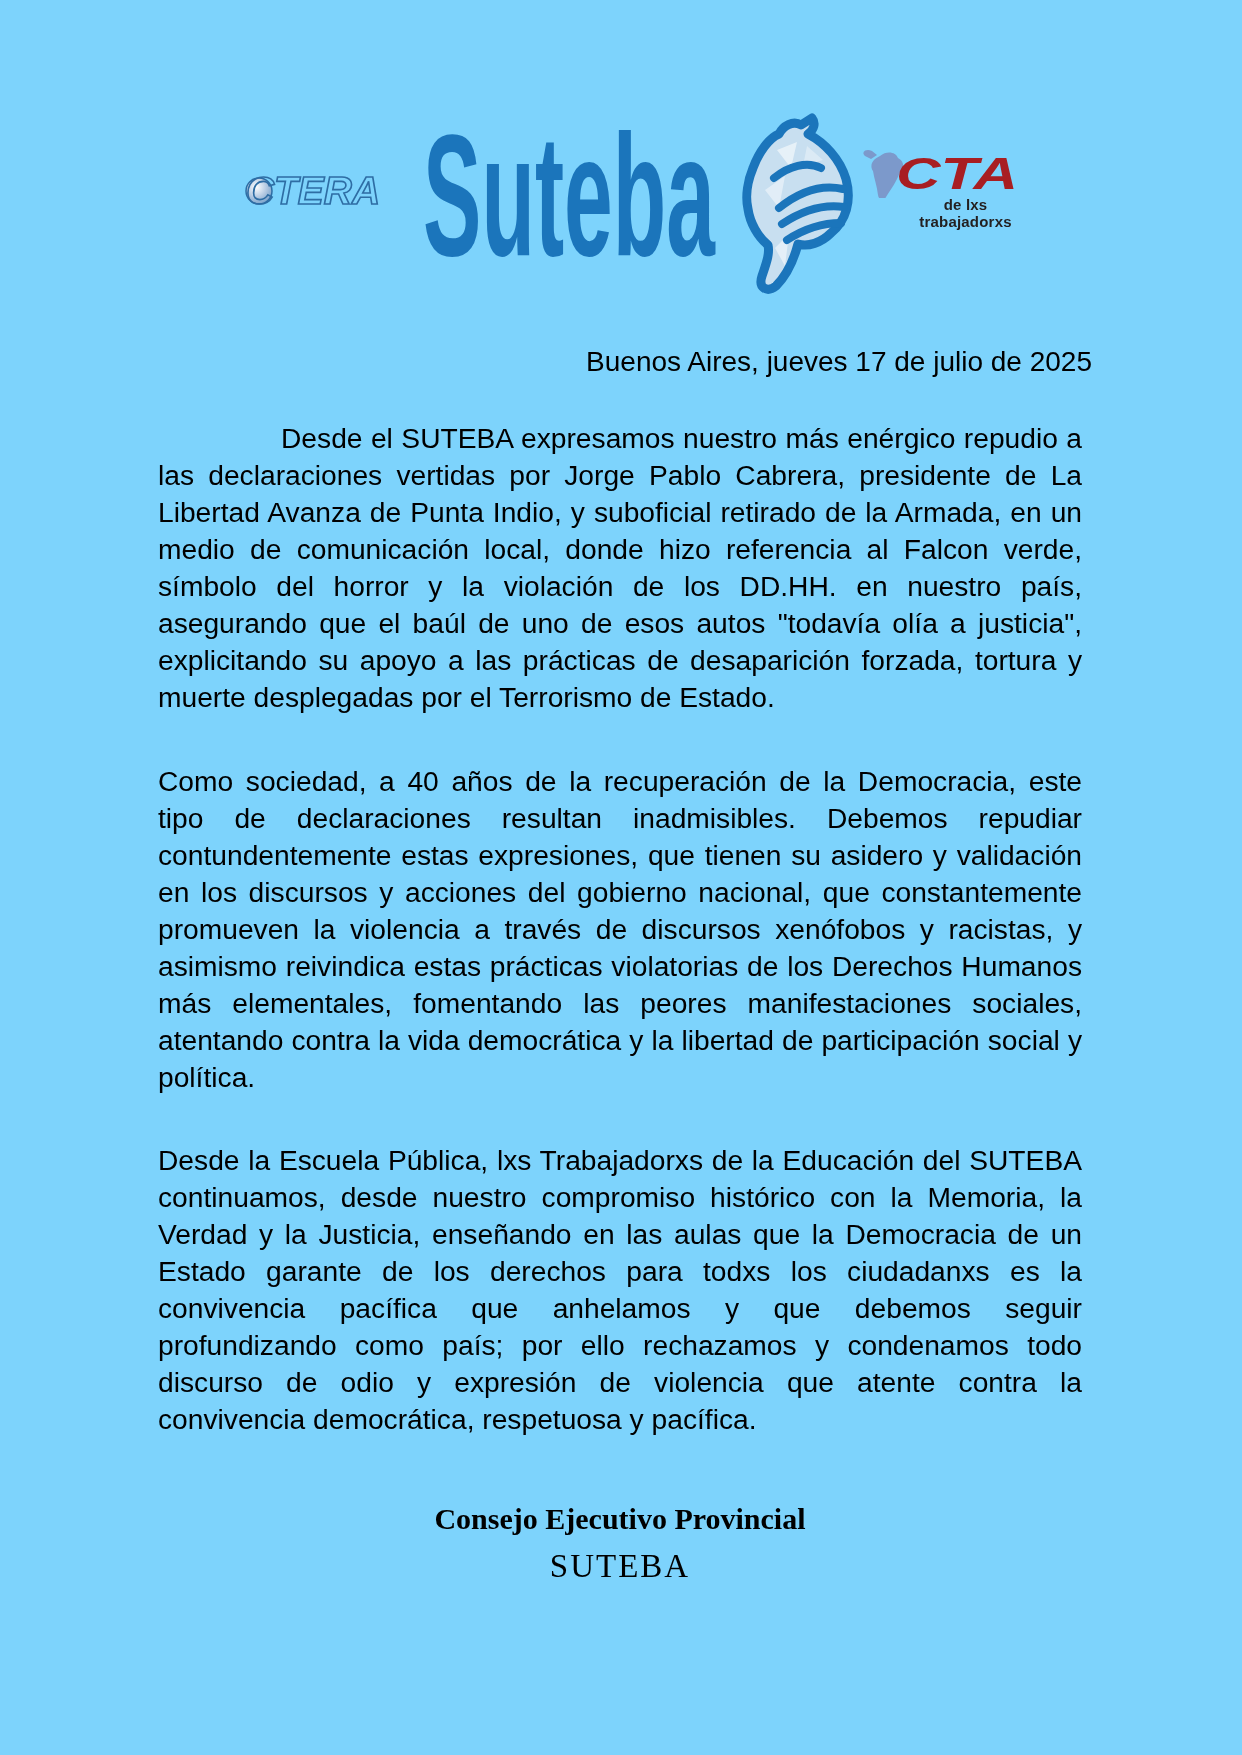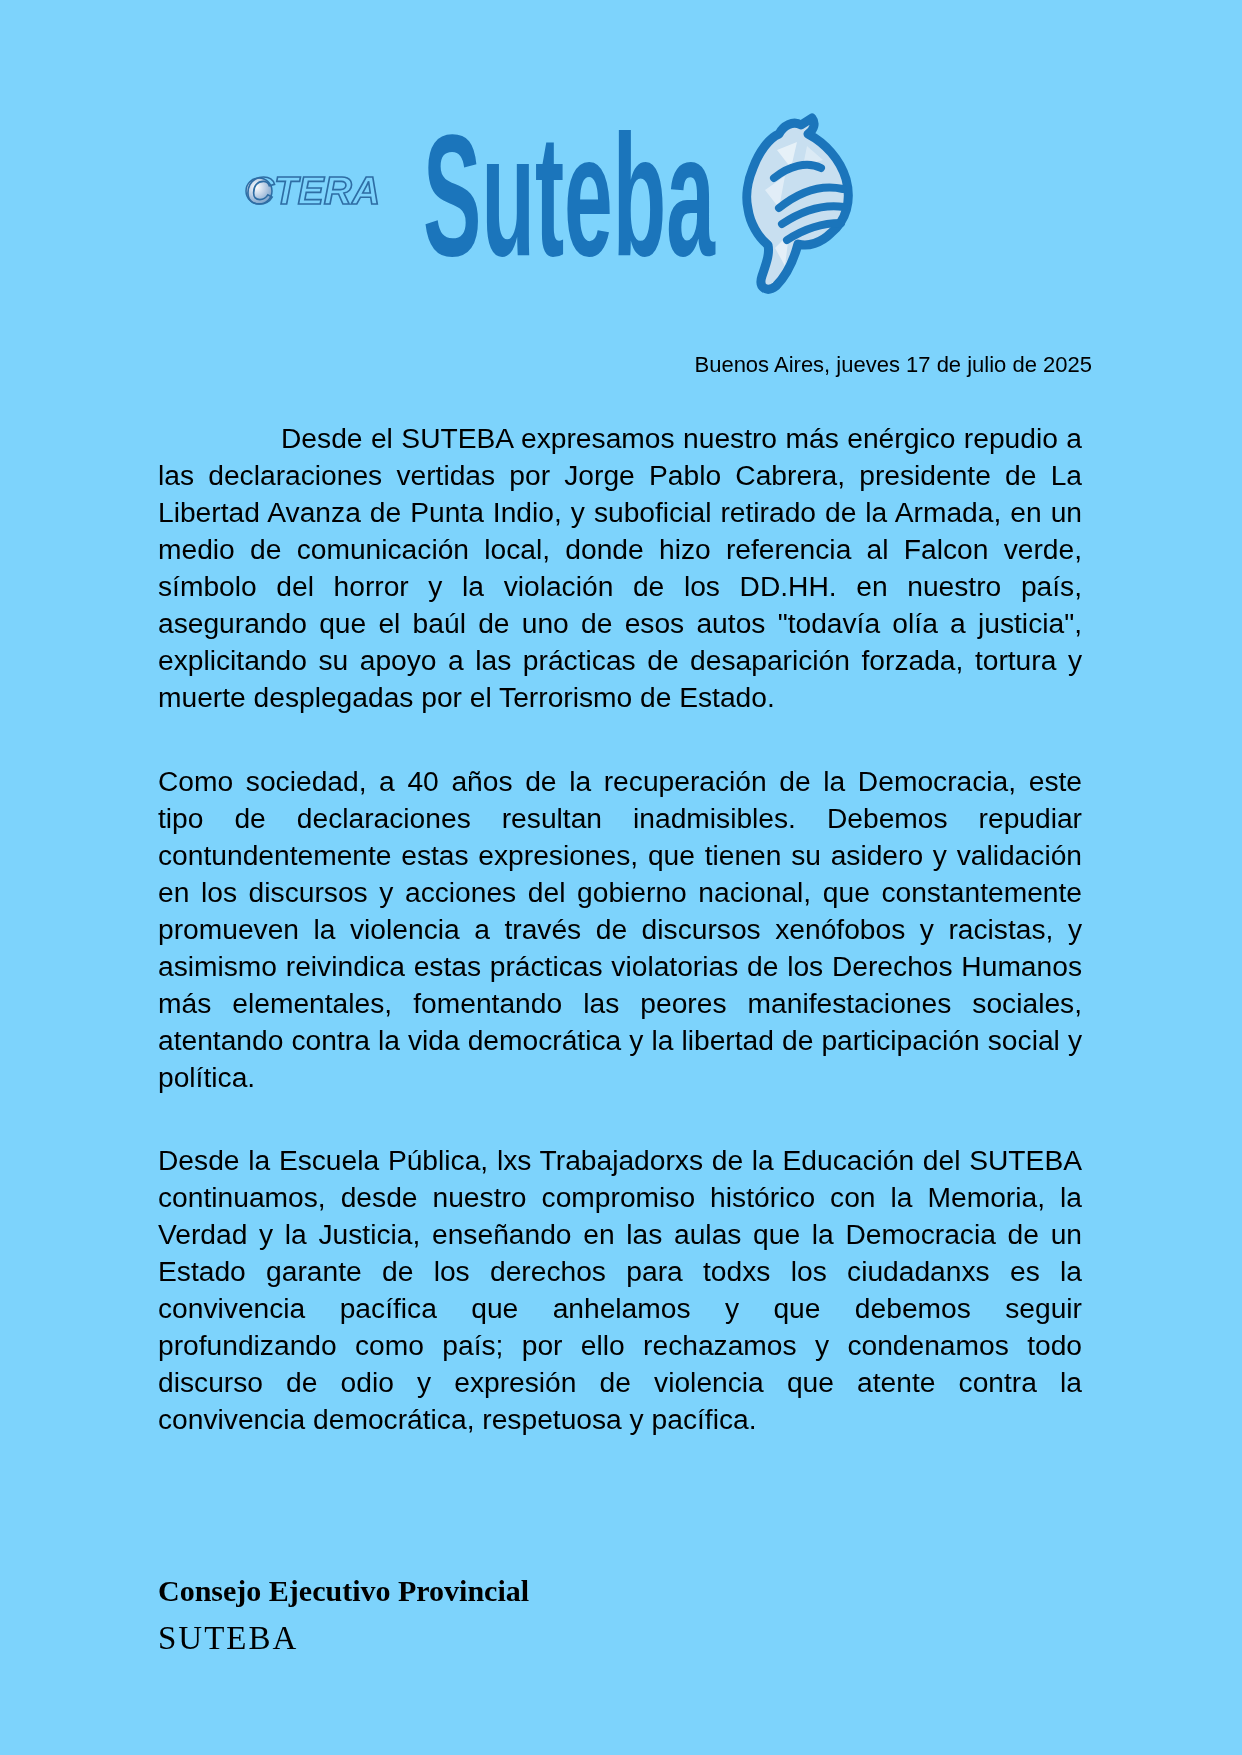--- a/index.html
+++ b/index.html
@@ -13,33 +13,33 @@
   .logo-suteba { position:absolute; left:423px; top:112px; width:440px; height:185px; }
   .logo-cta { position:absolute; left:860px; top:148px; width:175px; height:72px; }
   .cta-sub {
     position:absolute; left:36px; top:48px; width:139px;
     font-size:15px; font-weight:bold; color:#231f20; letter-spacing:0.2px; text-align:center;
   }
 
   
   .date-line {
     position:absolute; left:158px; top:346px; width:934px;
-    font-size:22px; text-align:right; white-space:nowrap;margin-top:6px;
+    font-size:28px; text-align:right; white-space:nowrap;
   }
   .body-text {
     position:absolute; left:158px; top:420px; width:924px;
     font-size:28.2px; line-height:37px; text-align:justify;
   }
   .body-text p { margin:0 0 46.5px 0; }
   .body-text p.first { text-indent:123px; }
 
   
   .footer {
-    position:absolute; left:158px; top:1574px; width:924px;
-    font-family:"Liberation Serif", serif;
+    position:absolute; left:158px; top:1502px; width:924px;
+    text-align:center; font-family:"Liberation Serif", serif;
   }
   .footer-line1 { font-size:30px; font-weight:bold; margin:0 0 12px 0; }
   .footer-line2 { font-size:33px; letter-spacing:2px; margin:0; }
 </style>
 </head>
 <body>
 
 <div class="page">
 
   <div class="logo-ctera">
@@ -73,20 +73,33 @@
         <g fill="none" stroke="#1b75bb" stroke-width="8" stroke-linecap="round">
           <path d="M55,62 C70,50 88,45 102,52"></path>
           <path d="M60,92 C80,76 102,68 124,73"></path>
           <path d="M63,108 C84,94 105,88 125,91"></path>
           <path d="M68,124 C88,111 106,107 122,107"></path>
         </g>
       </g>
     </svg>
   </div>
 
+  <div class="logo-cta">
+    <svg width="175" height="50" viewBox="0 0 175 50">
+
+      <g fill="#7c99cb">
+        <path d="M20,8 C27,2 36,4 38,10 C44,13 45,20 40,24 C37,33 31,41 26,49
+                 C24,53 19,53 18,47 C17,38 14,30 13,23 C9,17 13,11 20,8 Z"></path>
+        <path d="M5,8 C1,5 5,0 12,3 L17,7 L11,11 Z"></path>
+      </g>
+
+      <text x="36" y="41" font-family="'Liberation Sans', sans-serif" font-size="45" font-weight="bold" font-style="italic" fill="#a81e22" textLength="122" lengthAdjust="spacingAndGlyphs">CTA</text>
+    </svg>
+    <div class="cta-sub">de lxs trabajadorxs</div>
+  </div>
 
   <div class="date-line">Buenos Aires, jueves 17 de julio de 2025</div>
 
   <div class="body-text">
     <p class="first">Desde el SUTEBA expresamos nuestro más enérgico repudio a las declaraciones vertidas por Jorge Pablo Cabrera, presidente de La Libertad Avanza de Punta Indio, y suboficial retirado de la Armada, en un medio de comunicación local, donde hizo referencia al Falcon verde, símbolo del horror y la violación de los DD.HH. en nuestro país, asegurando que el baúl de uno de esos autos "todavía olía a justicia", explicitando su apoyo a las prácticas de desaparición forzada, tortura y muerte desplegadas por el Terrorismo de Estado.</p>
     <p>Como sociedad, a 40 años de la recuperación de la Democracia, este tipo de declaraciones resultan inadmisibles. Debemos repudiar contundentemente estas expresiones, que tienen su asidero y validación en los discursos y acciones del gobierno nacional, que constantemente promueven la violencia a través de discursos xenófobos y racistas, y asimismo reivindica estas prácticas violatorias de los Derechos Humanos más elementales, fomentando las peores manifestaciones sociales, atentando contra la vida democrática y la libertad de participación social y política.</p>
     <p>Desde la Escuela Pública, lxs Trabajadorxs de la Educación del SUTEBA continuamos, desde nuestro compromiso histórico con la Memoria, la Verdad y la Justicia, enseñando en las aulas que la Democracia de un Estado garante de los derechos para todxs los ciudadanxs es la convivencia pacífica que anhelamos y que debemos seguir profundizando como país; por ello rechazamos y condenamos todo discurso de odio y expresión de violencia que atente contra la convivencia democrática, respetuosa y pacífica.</p>
   </div>
 
   <div class="footer">

